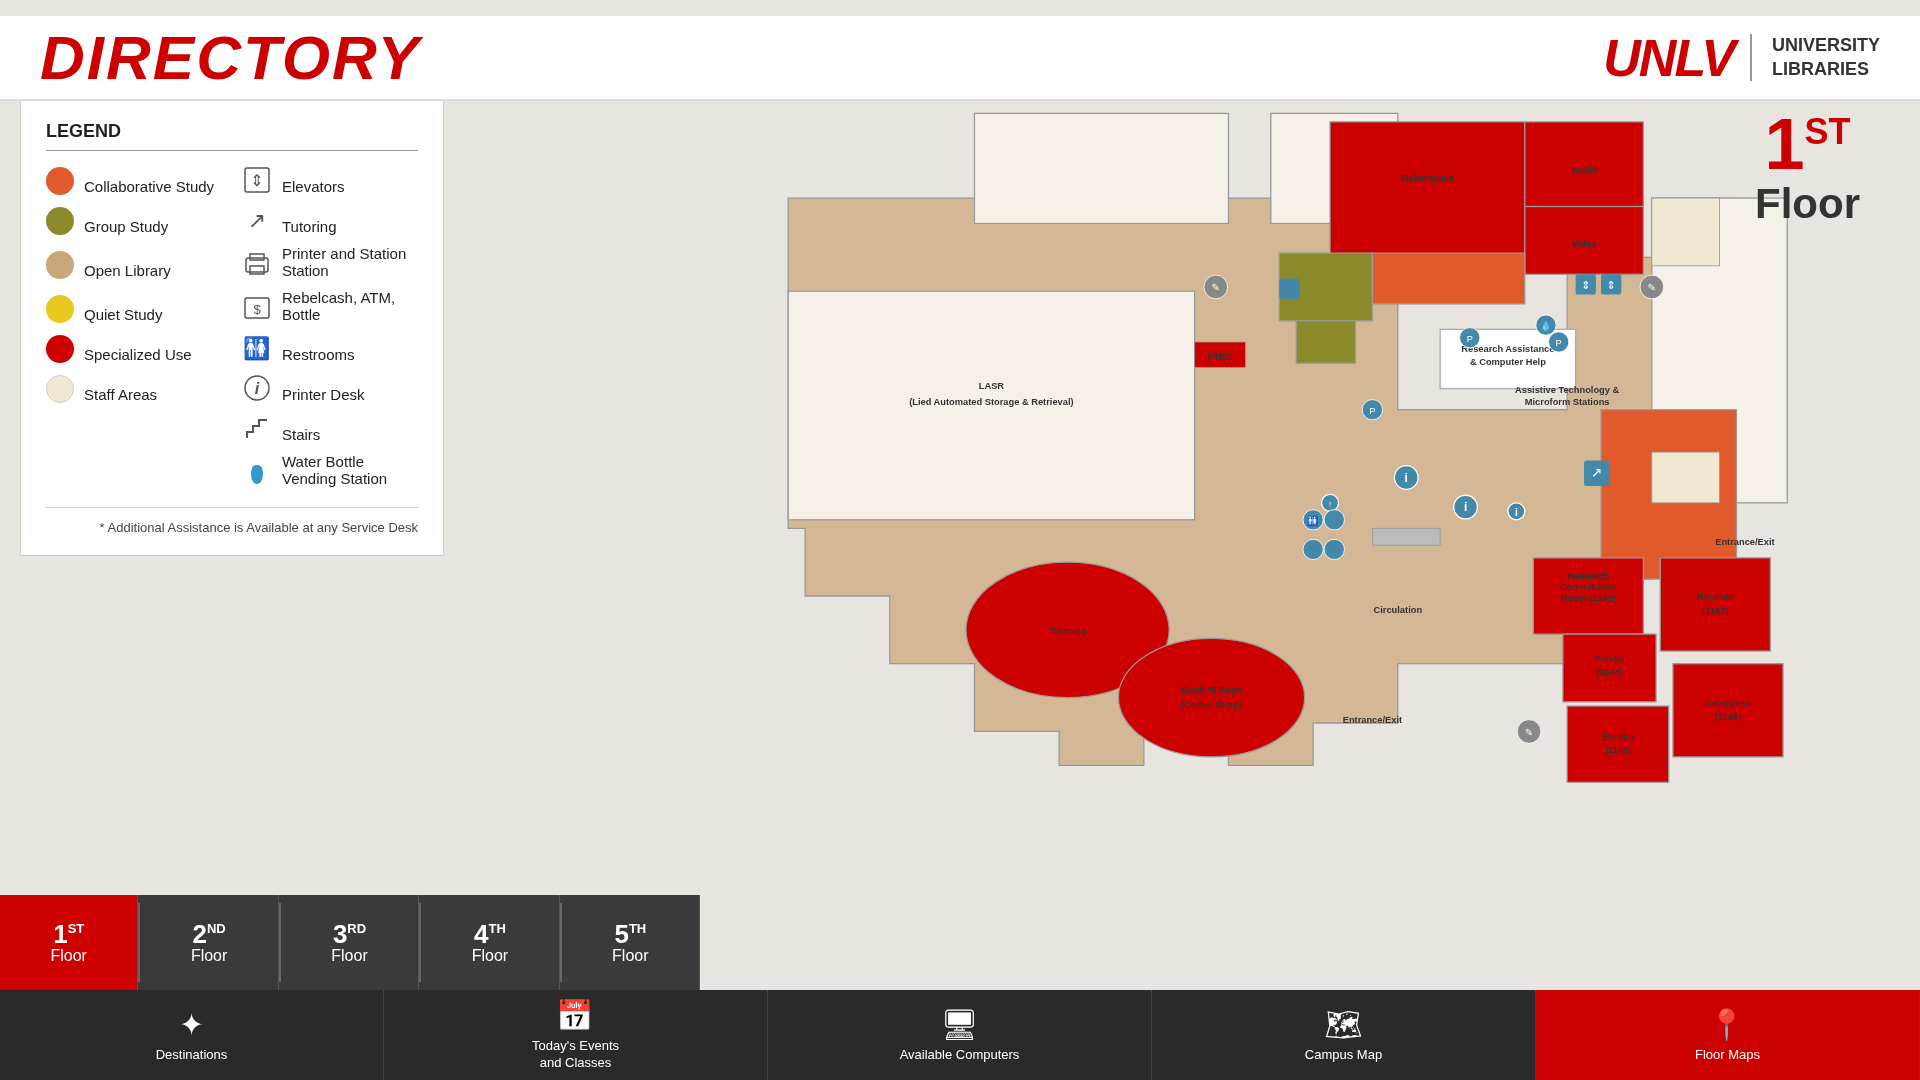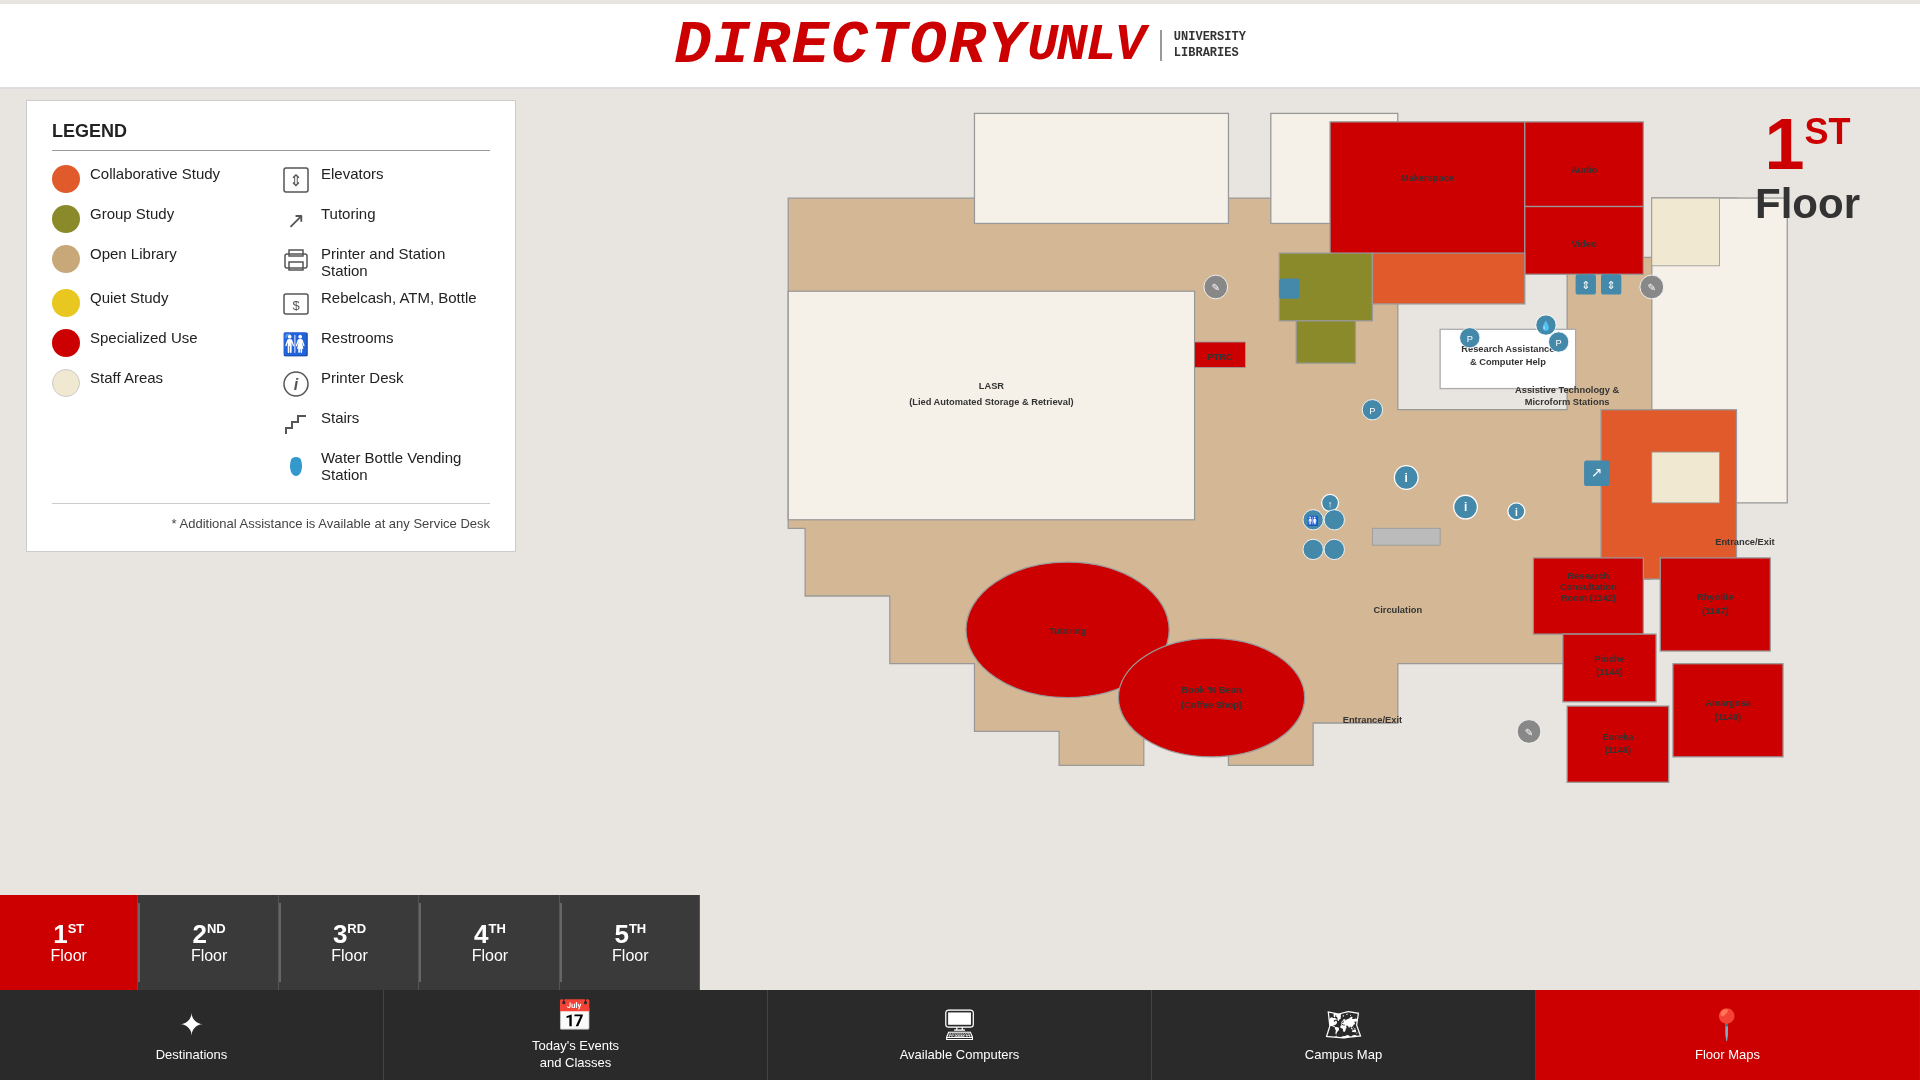--- a/index.html
+++ b/index.html
@@ -8,30 +8,29 @@
       height: 1080px;
       background: #e8e4df;
       font-family: Arial, sans-serif;
       overflow: hidden;
       position: relative;
     }
 
     
     #header {
       position: absolute;
-      top: 4px; left: 0; right: 0;
+      top: 16px; left: 0; right: 0;
       height: 85px;
       background: white;
       border-bottom: 2px solid #ddd;
       display: flex;
       align-items: center;
-      justify-content: center;
+      justify-content: space-between;
       padding: 0 40px;
       z-index: 10;
-      font-family: Liberation Mono, monospace;
     }
     #header-title {
       font-size: 62px;
       font-weight: 900;
       color: #cc0000;
       letter-spacing: 2px;
       font-style: italic;
     }
     #logo-area {
       display: flex;
@@ -39,57 +38,56 @@
       gap: 12px;
     }
     #logo-unlv {
       font-size: 52px;
       font-weight: 900;
       color: #cc0000;
       font-style: italic;
       letter-spacing: -2px;
     }
     #logo-text {
-      font-size: 12px;
+      font-size: 18px;
       font-weight: bold;
       color: #333;
       line-height: 1.3;
       border-left: 2px solid #999;
-      padding-left: 12px;
+      padding-left: 20px;
       margin-left: 4px;
     }
 
     
     #legend-panel {
       position: absolute;
       top: 100px;
       left: 20px;
-      width: 490px;
+      width: 424px;
       background: white;
       border: 1px solid #ccc;
       padding: 20px 25px;
       z-index: 5;
-      margin-left: 6px;
     }
     #legend-title {
       font-size: 18px;
       font-weight: bold;
       color: #222;
       margin-bottom: 14px;
       padding-bottom: 8px;
       border-bottom: 1px solid #999;
     }
     .legend-grid {
       display: grid;
       grid-template-columns: 1fr 1fr;
       gap: 10px 20px;
     }
     .legend-item {
       display: flex;
-      align-items: flex-start;
+      align-items: flex-end;
       gap: 10px;
     }
     .legend-icon {
       width: 30px;
       height: 30px;
       flex-shrink: 0;
       display: flex;
       align-items: center;
       justify-content: center;
     }

